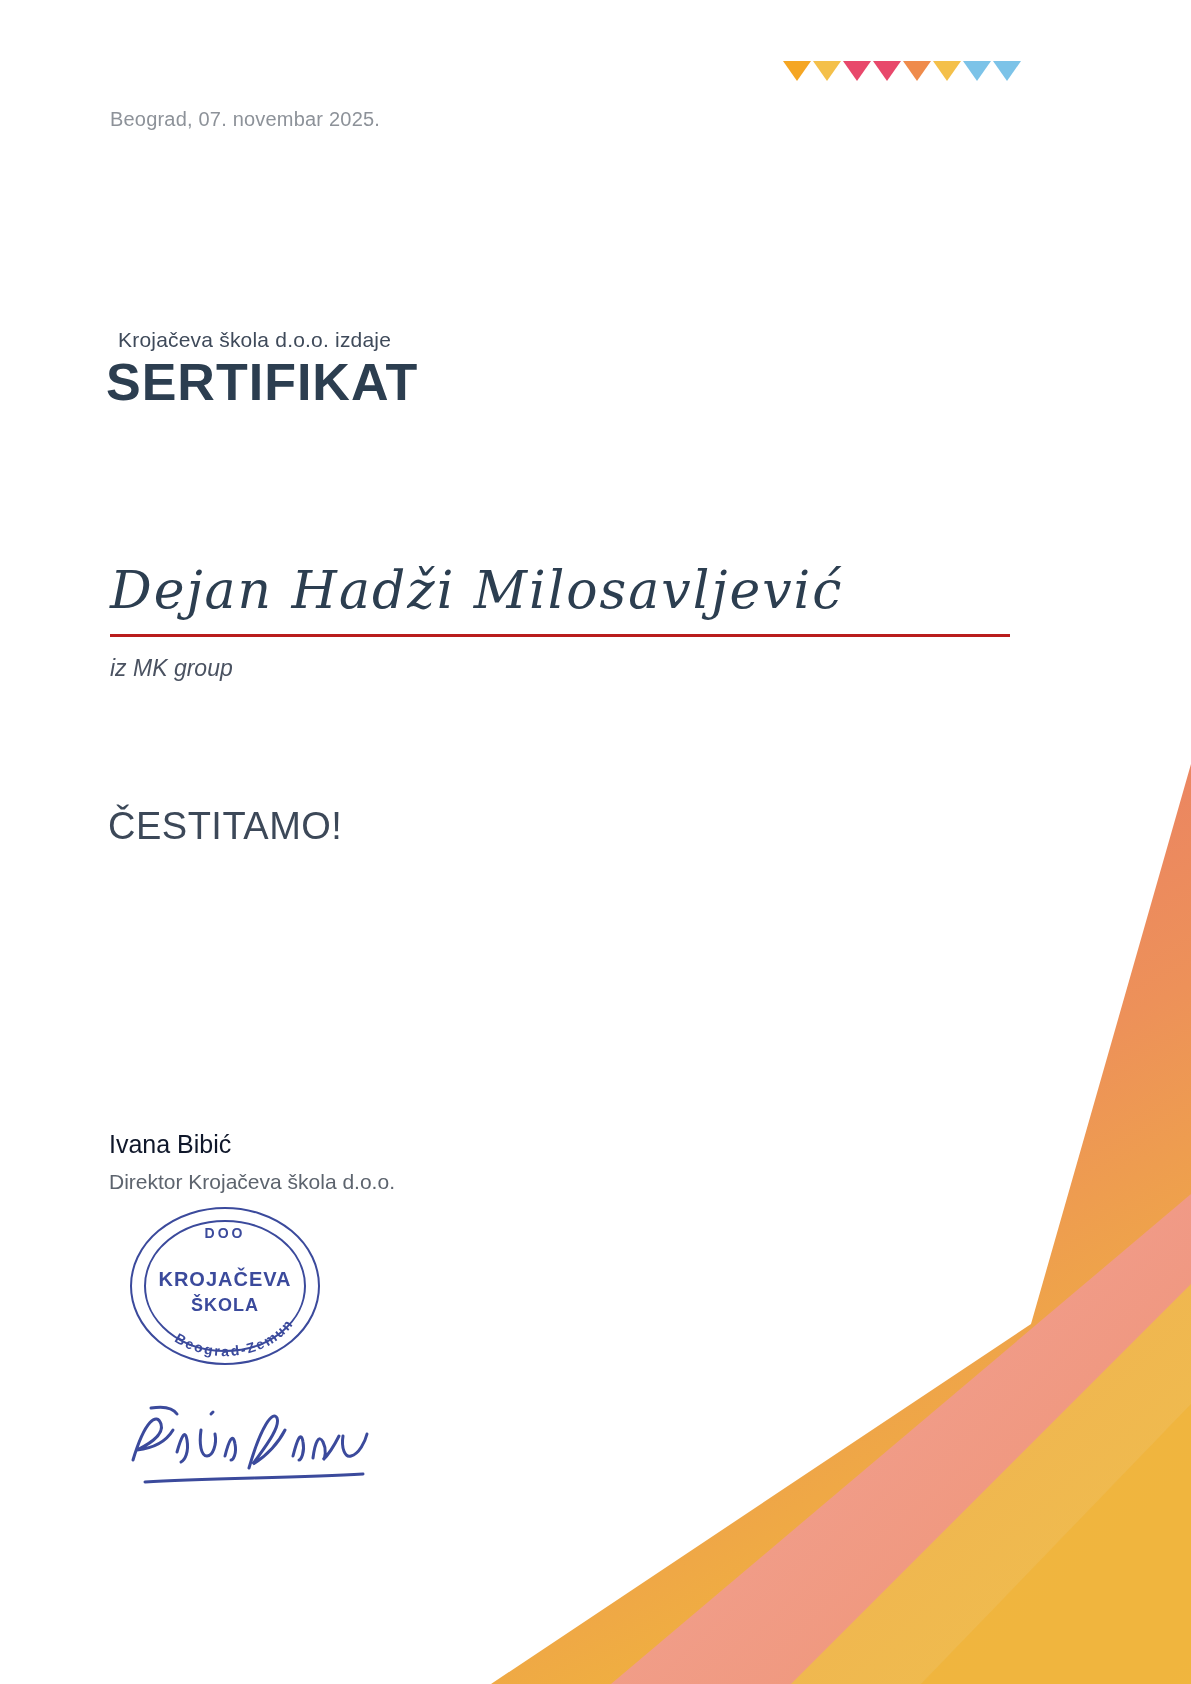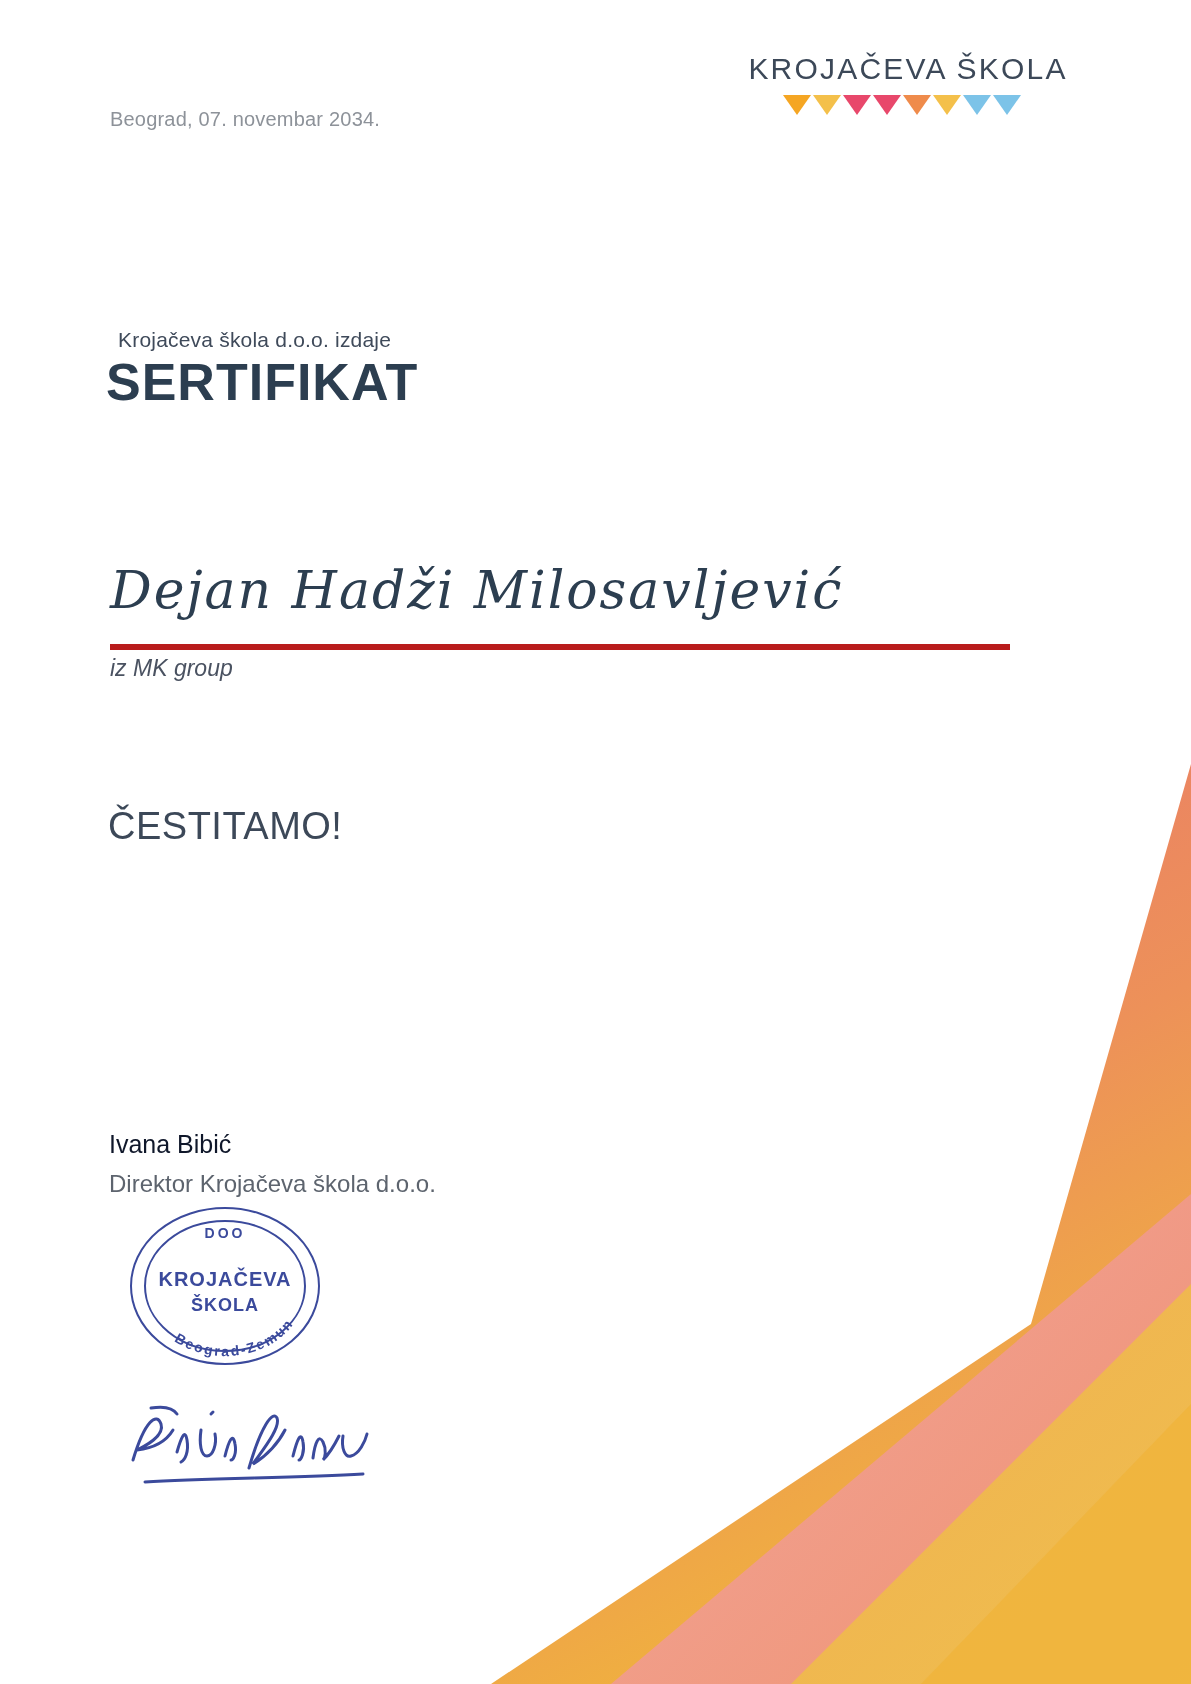--- a/index.html
+++ b/index.html
@@ -86,22 +86,22 @@
   .recipient {
     position: absolute;
     left: 110px;
     top: 560px;
     width: 900px;
     font-family: "DejaVu Serif", serif;
     font-style: italic;
     font-size: 52px;
     color: #2c3e50;
     letter-spacing: 2px;
-    padding-bottom: 24px;
-    border-bottom: 6px solid #b91c1c;
+    padding-bottom: 14px;
+    border-bottom: 3px solid #b91c1c;
     white-space: nowrap;
   }
   .recipient-from {
     position: absolute;
     left: 110px;
     top: 655px;
     font-size: 23px;
     font-style: italic;
     color: #4a5261;
   }
@@ -139,21 +139,21 @@
     position: absolute;
     left: 109px;
     top: 1130px;
     font-size: 25px;
     color: #0f172a;
   }
   .sig-role {
     position: absolute;
     left: 109px;
     top: 1170px;
-    font-size: 24px;
+    font-size: 21px;
     color: #5d646e;
   }
   .stamp {
     position: absolute;
     left: 118px;
     top: 1198px;
     width: 215px;
     height: 180px;
   }
   .signature {
@@ -186,24 +186,23 @@
           <stop offset="100%" stop-color="#efc14a"></stop>
         </linearGradient>
       </defs>
       <polygon points="700,0 700,920 0,920 540,560" fill="url(#gA)"></polygon>
       <polygon points="700,430 700,920 120,920" fill="url(#gB)" opacity="0.9"></polygon>
       <polygon points="700,520 700,920 300,920" fill="url(#gC)" opacity="0.95"></polygon>
       <polygon points="700,640 700,920 430,920" fill="#f0b43c" opacity="0.85"></polygon>
     </svg>
   </div>
 
-  <div class="date-line">Beograd, 07. novembar 2034.</div>
+  <div class="date-line">Beograd, 07. novembar 2025.</div>
 
   <div class="logo">
-    <div class="logo-word">KROJAČEVA ŠKOLA</div>
     <div class="logo-bar">
       <svg width="250" height="22" viewBox="0 0 250 22" xmlns="http://www.w3.org/2000/svg">
         <polygon points="0,0 28,0 14,20" fill="#f5a623"></polygon>
         <polygon points="30,0 58,0 44,20" fill="#f4c04a"></polygon>
         <polygon points="60,0 88,0 74,20" fill="#e8486b"></polygon>
         <polygon points="90,0 118,0 104,20" fill="#e8486b"></polygon>
         <polygon points="120,0 148,0 134,20" fill="#ef8b4b"></polygon>
         <polygon points="150,0 178,0 164,20" fill="#f4c04a"></polygon>
         <polygon points="180,0 208,0 194,20" fill="#7cc3e8"></polygon>
         <polygon points="210,0 238,0 224,20" fill="#7cc3e8"></polygon>

